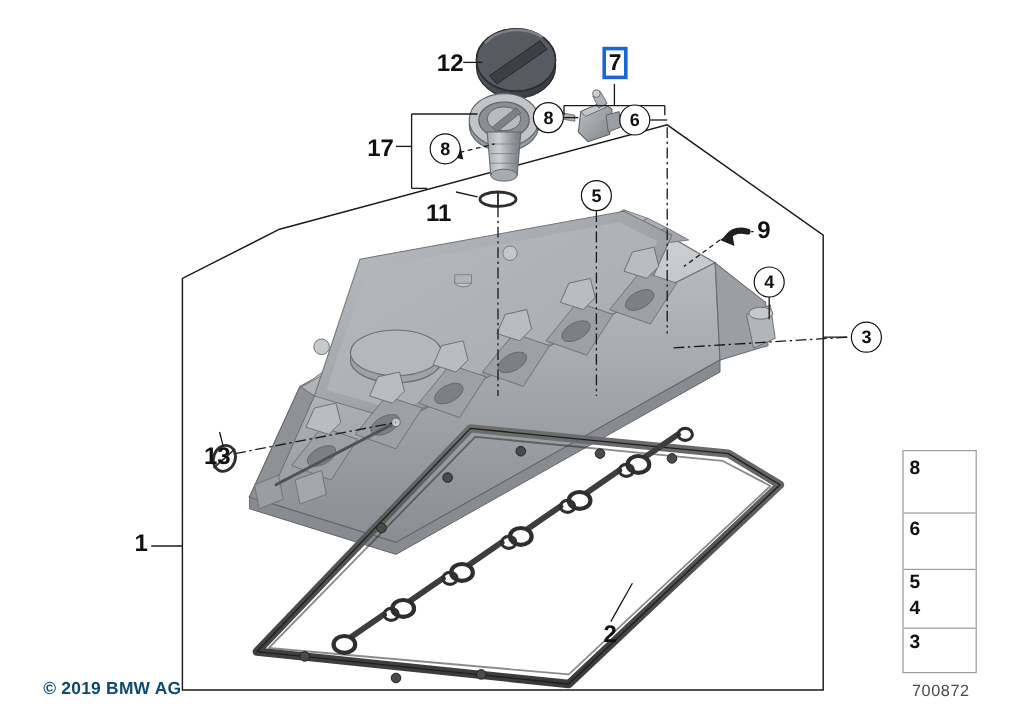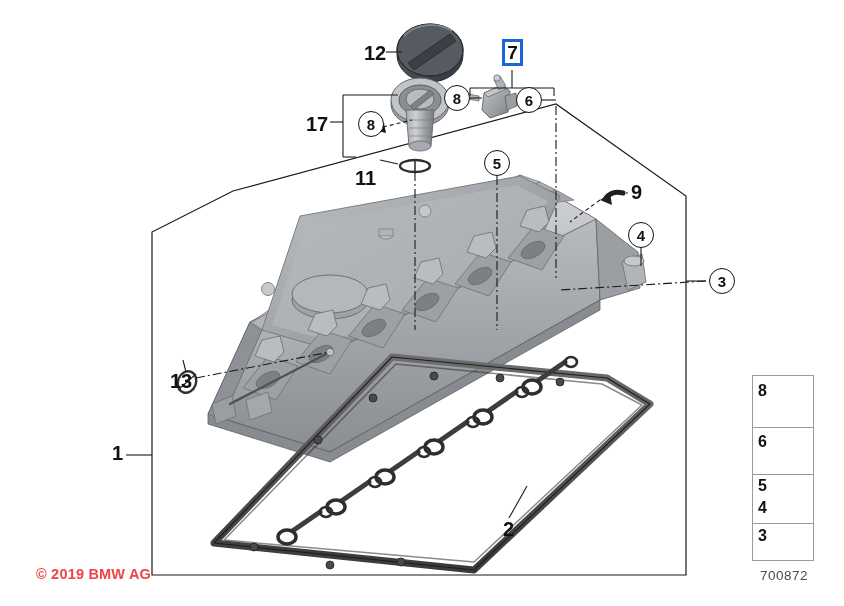--- a/index.html
+++ b/index.html
@@ -23,21 +23,21 @@
   }
   .cnum-hl{
     position:absolute;width:21px;height:27px;background:#ffffff;
     border:3px solid #1a66d6;color:#111;font-weight:bold;font-size:19px;
     display:flex;align-items:center;justify-content:center;box-sizing:border-box;
     font-family:"Liberation Sans", sans-serif;
   }
 
   .copyright{
     position:absolute;left:36px;top:566px;font-size:14.5px;font-weight:bold;
-    color:#ef4444;letter-spacing:.2px;font-family:"Liberation Sans", sans-serif;text-align:right;
+    color:#0c4a6e;letter-spacing:.2px;font-family:"Liberation Sans", sans-serif;text-align:right;
   }
   .dgnum{
     position:absolute;left:760px;top:568px;font-size:13.5px;color:#4a4a4a;
     letter-spacing:.5px;font-family:"Liberation Sans", sans-serif;
   }
 
   .legend-box{position:absolute;left:752px;top:375px;width:62px;height:186px;
               border:1.3px solid #9a9a9a;box-sizing:border-box;background:#fff;}
   .legend-cell{position:absolute;left:0;width:60px;box-sizing:border-box;
                border-bottom:1.3px solid #9a9a9a;}

